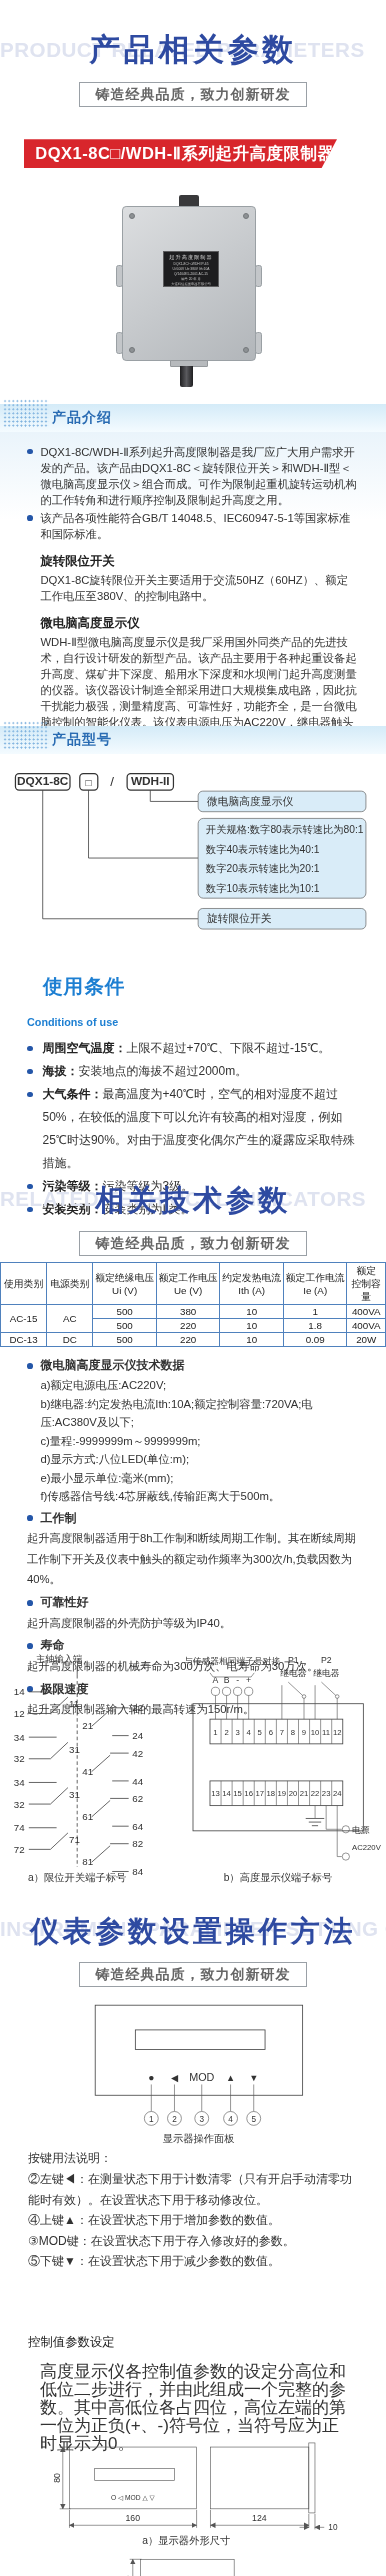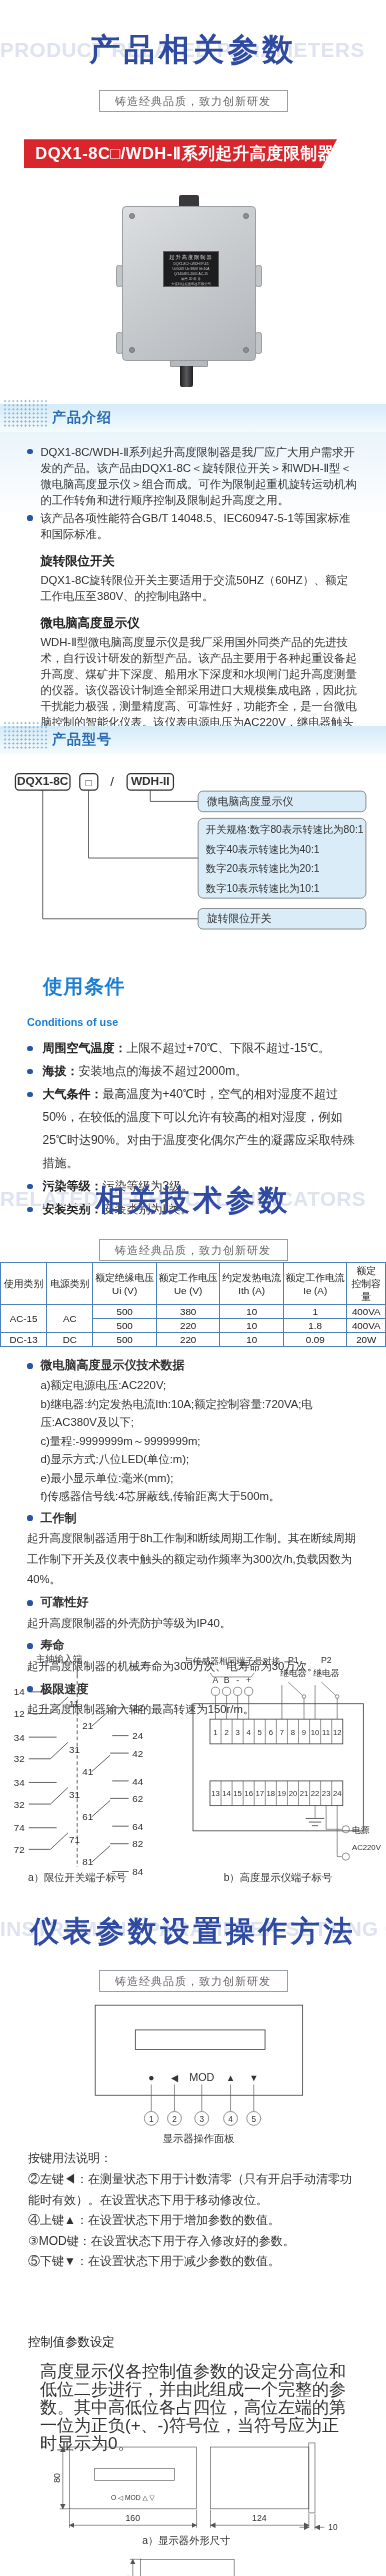--- a/index.html
+++ b/index.html
@@ -21,23 +21,23 @@
     font-weight: bold; font-size: 20.6px; letter-spacing: 0.5px;
     color: #dfe3f0; white-space: nowrap; text-align: left;
   }
   .hero1 .wm { top: 38px; } .hero2 .wm { top: 29px; } .hero3 .wm { top: 32px; }
   .hero-title {
     position: relative; font-weight: bold; color: #2e4aa1;
     font-size: 31px; letter-spacing: 3.6px; line-height: 37px; margin: 0;
   }
   .hero2 .hero-title, .hero3 .hero-title { font-size: 29px; line-height: 34px; }
   .subtitle-box {
-    display: inline-block; margin-top: 13px; padding: 2.6px 15.5px;
+    display: inline-block; margin-top: 5px; padding: 2.6px 15.5px;
     border: 0.5px solid #9aa0a6; color: #666;
-    font-size: 11px; letter-spacing: 1px;
+    font-size: 14px; letter-spacing: 1px; font-weight: bold;
   }
 
   
   .banner-wrap { height: 49px; }
   .banner {
     margin: 10.3px 0 0 24px; width: 313px; height: 29px;
     background: #d8262c; color: #fff;
     font-size: 16.5px; font-weight: bold; line-height: 29px;
     padding-left: 11.3px; letter-spacing: 0.5px;
     clip-path: polygon(0 0, 100% 0, calc(100% - 15.5px) 100%, 0 100%);

